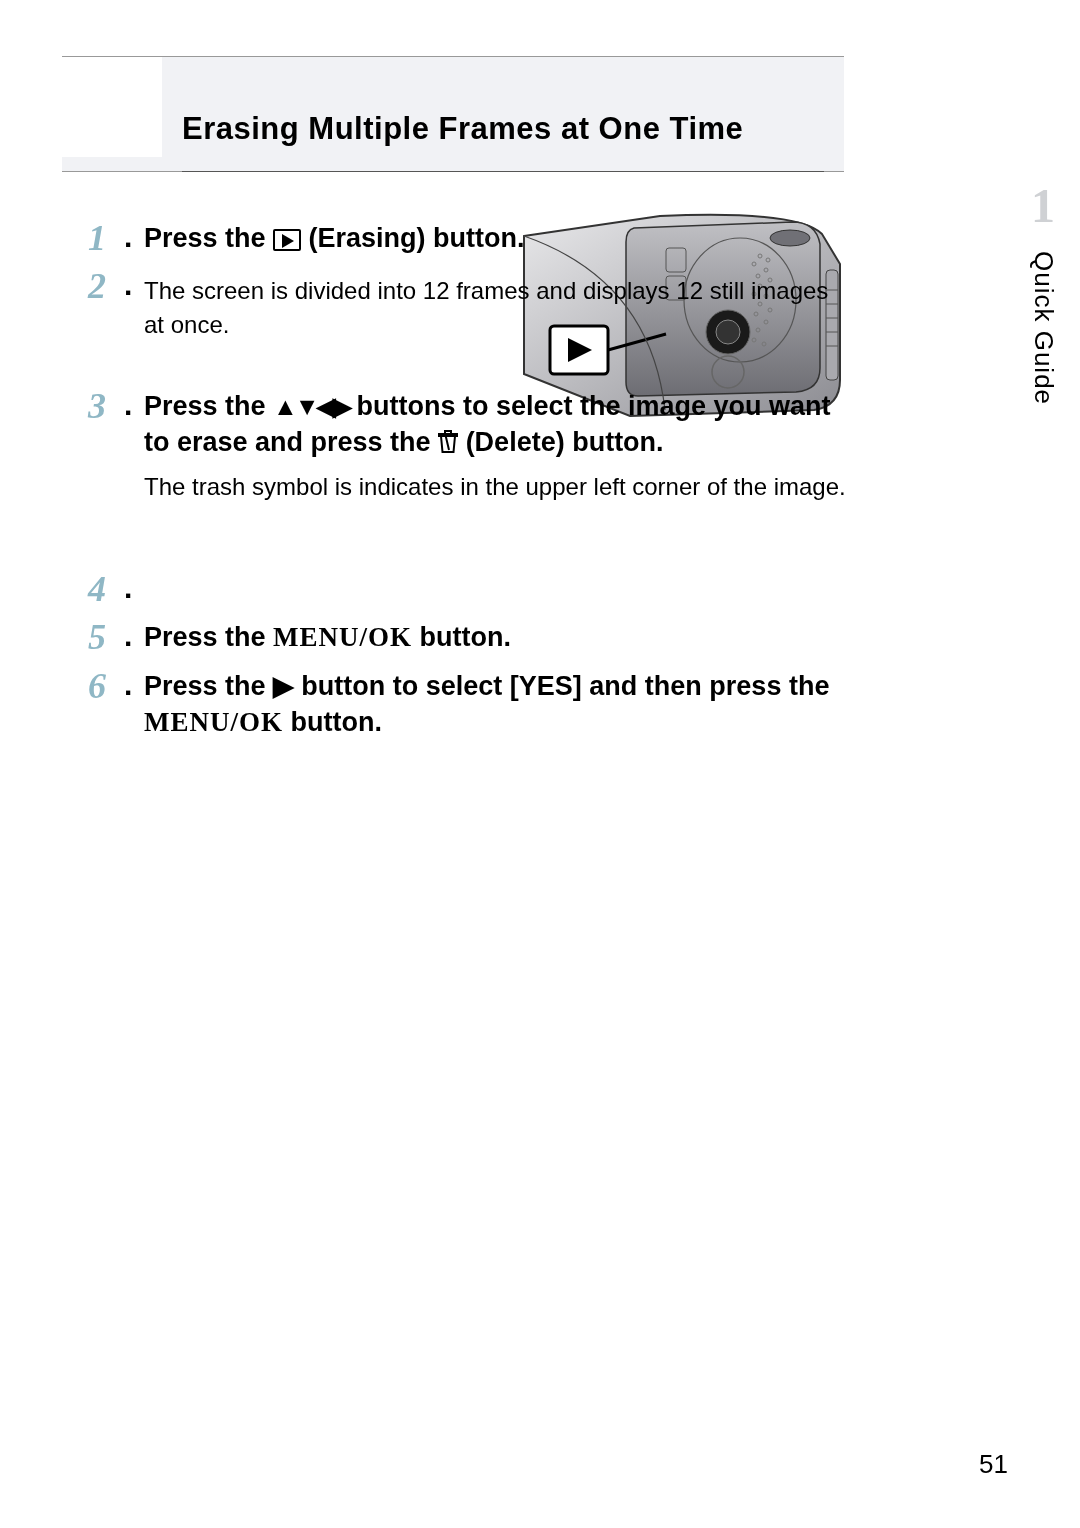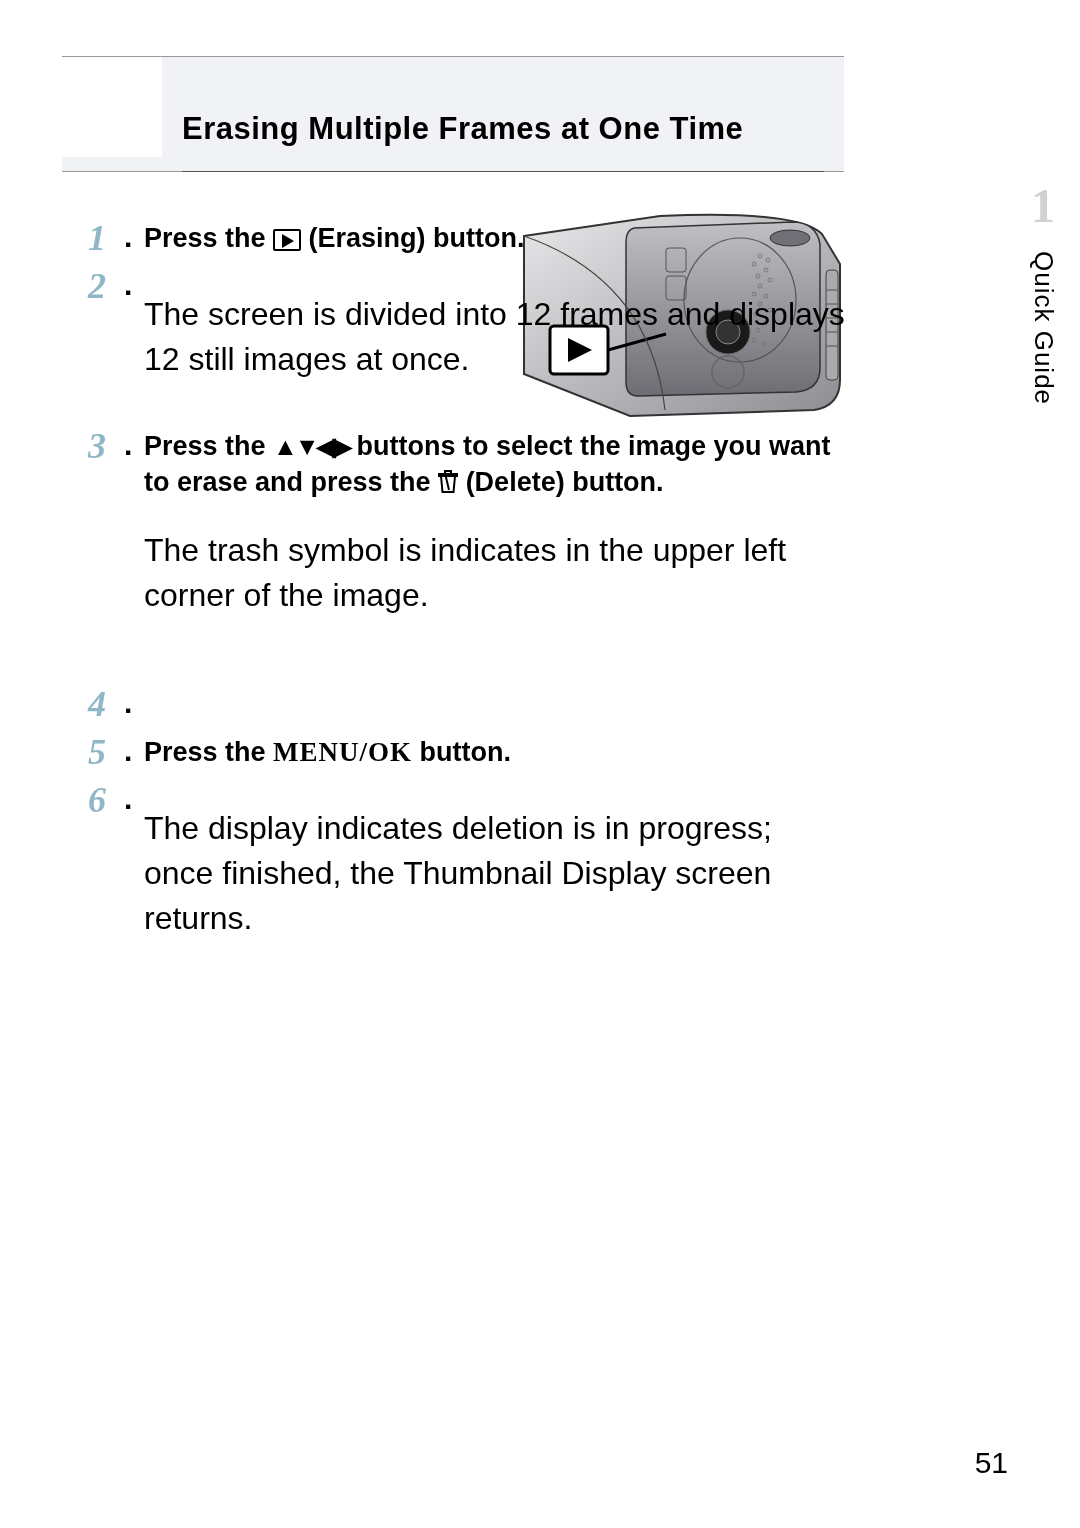--- a/index.html
+++ b/index.html
@@ -93,23 +93,23 @@
     flex-shrink: 0;
     line-height: 1.1;
   }
   .step-body { flex: 1; }
   .step-title {
     font-size: 27px;
     font-weight: bold;
     line-height: 1.35;
   }
   .step-text {
-    font-size: 32px;
+    font-size: 24px;
     line-height: 1.4;
-    margin-top: 24px;
+    margin-top: 6px;
   }
   .w-narrow { width: 380px; }
   .playback-box {
     display:inline-block;
     border: 2.5px solid #000;
     width: 28px; height: 22px;
     position: relative;
     vertical-align: -4px;
     border-radius: 2px;
   }
@@ -146,21 +146,21 @@
     position: absolute;
     left: 510px;
     top: 210px;
     width: 334px;
     height: 208px;
   }
   .page-num {
     position: absolute;
     right: 72px;
     bottom: 48px;
-    font-size: 30px;
+    font-size: 26px;
   }
   .gap { height: 56px; }
 </style>
 </head>
 <body>
 
 <div class="header-box">
   <div class="header-square"></div>
   <div class="header-title">Erasing Multiple Frames at One Time</div>
 </div>
@@ -275,19 +275,21 @@
       <div class="step-title">
         <span>Press the </span><span class="menuok">MENU/OK</span><span> button.</span>
       </div>
     </div>
   </div>
 
   <div class="step">
     <div class="step-num">6</div>
     <div class="step-dot">.</div>
     <div class="step-body w-narrow">
-      <div class="step-text">The display indicates deletion is in progress; once finished, the Thumbnail Display screen returns.</div>
+      <div class="step-title">
+        <span>Press the </span><span>▶</span><span> button to select [YES] and then press the </span><span class="menuok">MENU/OK</span><span> button.</span>
+      </div>
     </div>
   </div>
 
 </div>
 
 <div class="page-num">51</div>
 
 </body></html>

